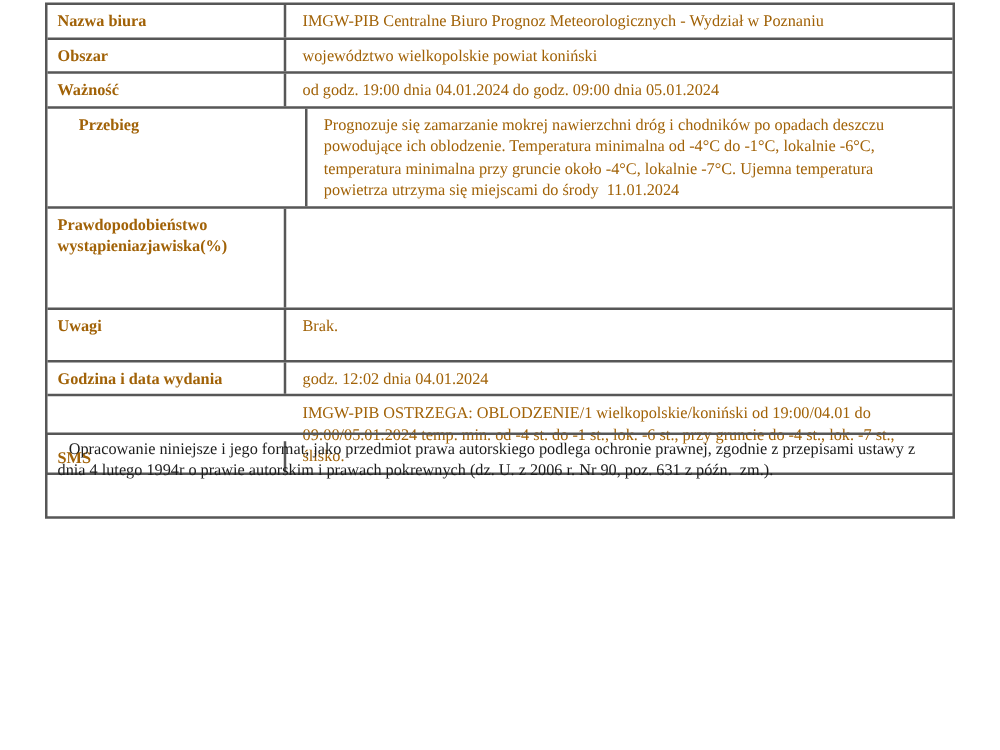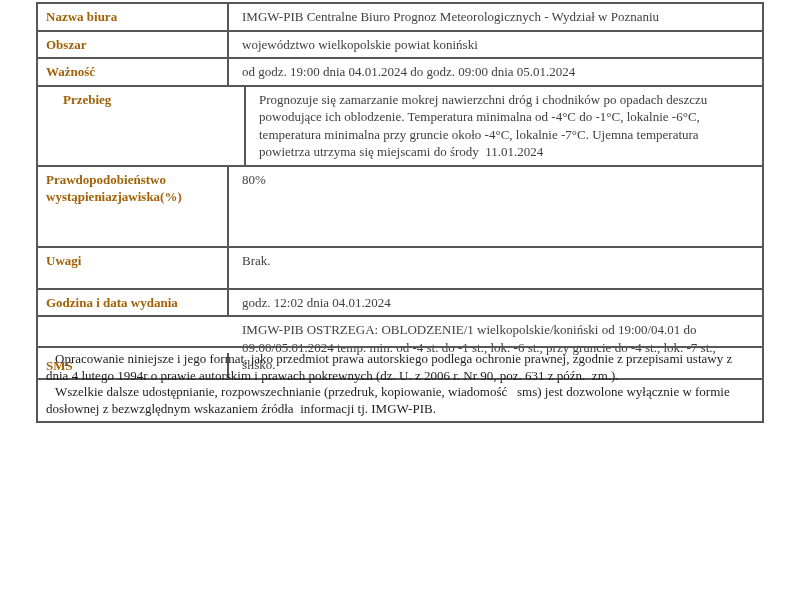--- a/index.html
+++ b/index.html
@@ -42,21 +42,21 @@
     line-height: 17px;
     color: #a16207;
   }
   .cell-value {
     flex: 1 1 auto;
     box-sizing: border-box;
     padding: 4px 10px 4px 13px;
     font-size: 13px;
     line-height: 17.5px;
     white-space: pre-wrap;
-    color: #404040;
+    color: #a16207;
   }
   .row:nth-child(1) { min-height: 26px; }
   .row:nth-child(2) { min-height: 27px; }
   .row:nth-child(3) { min-height: 27px; }
   .row:nth-child(4) { min-height: 27px; padding-left: 17px; }
   .row:nth-child(5) { min-height: 81px; }
   .row:nth-child(6) { min-height: 42px; }
   .row:nth-child(7) { min-height: 27px; }
   .row:nth-child(8) { min-height: 26px; align-items: flex-end; }
   .row:nth-child(9) { min-height: 56px; }
@@ -103,21 +103,20 @@
       <div class="cell-value">od godz. 19:00 dnia 04.01.2024 do godz. 09:00 dnia 05.01.2024</div>
     </div>
 
     <div class="row">
       <div class="cell-label">Przebieg</div>
       <div class="cell-value">Prognozuje się zamarzanie mokrej nawierzchni dróg i chodników po opadach deszczu powodujące ich oblodzenie. Temperatura minimalna od -4°C do -1°C, lokalnie -6°C, temperatura minimalna przy gruncie około -4°C, lokalnie -7°C. Ujemna temperatura powietrza utrzyma się miejscami do środy  11.01.2024</div>
     </div>
 
     <div class="row">
       <div class="cell-label">Prawdopodobieństwo wystąpieniazjawiska(%)</div>
-      <div class="cell-value">80%</div>
     </div>
 
     <div class="row">
       <div class="cell-label">Uwagi</div>
       <div class="cell-value">Brak.</div>
     </div>
 
     <div class="row">
       <div class="cell-label">Godzina i data wydania</div>
       <div class="cell-value">godz. 12:02 dnia 04.01.2024</div>
@@ -125,16 +124,15 @@
 
     <div class="row">
       <div class="cell-label">SMS</div>
       <div class="cell-value">IMGW-PIB OSTRZEGA: OBLODZENIE/1 wielkopolskie/koniński od 19:00/04.01 do 09:00/05.01.2024 temp. min. od -4 st. do -1 st., lok. -6 st., przy gruncie do -4 st., lok. -7 st., ślisko.</div>
     </div>
 
   </div>
 
   <div class="copyright-box">
     <p>Opracowanie niniejsze i jego format, jako przedmiot prawa autorskiego podlega ochronie prawnej, zgodnie z przepisami ustawy z dnia 4 lutego 1994r o prawie autorskim i prawach pokrewnych (dz. U. z 2006 r. Nr 90, poz. 631 z późn.  zm.).</p>
-    <p>Wszelkie dalsze udostępnianie, rozpowszechnianie (przedruk, kopiowanie, wiadomość   sms) jest dozwolone wyłącznie w formie dosłownej z bezwzględnym wskazaniem źródła  informacji tj. IMGW-PIB.</p>
   </div>
 
 </div>
 
 </body></html>

